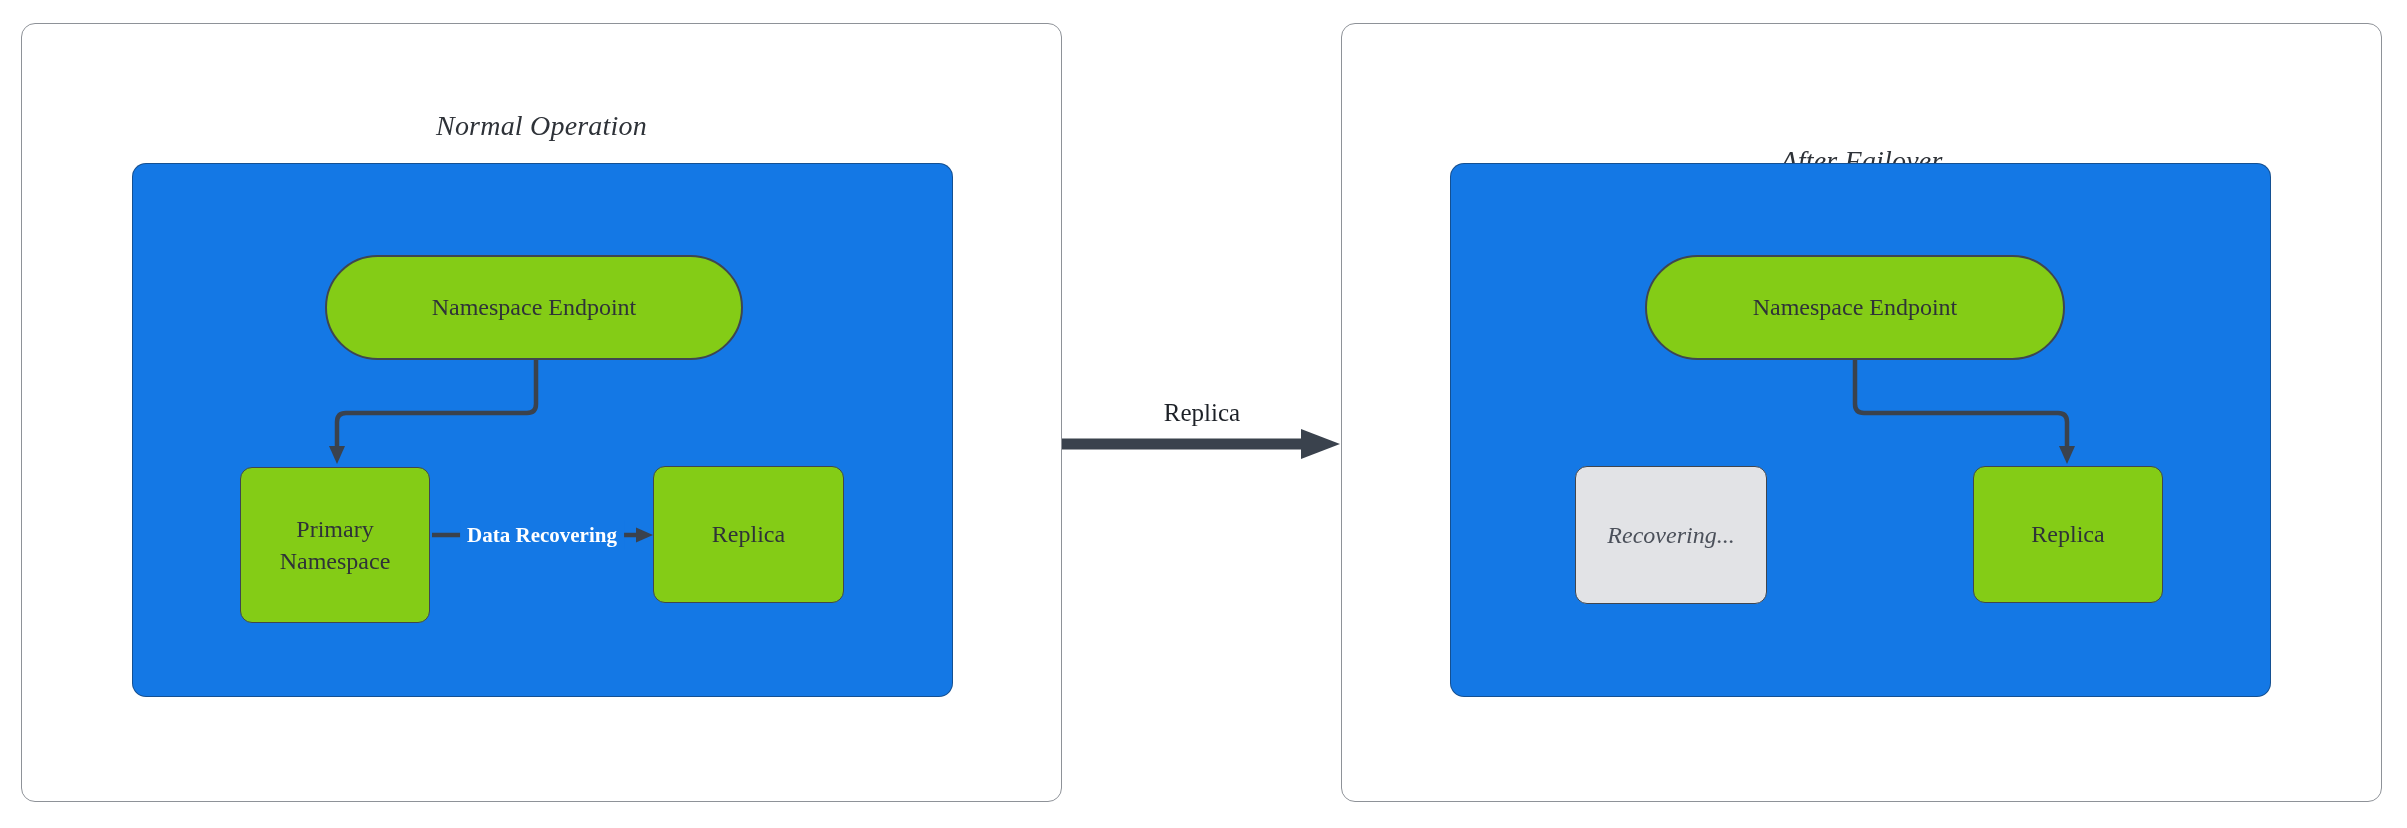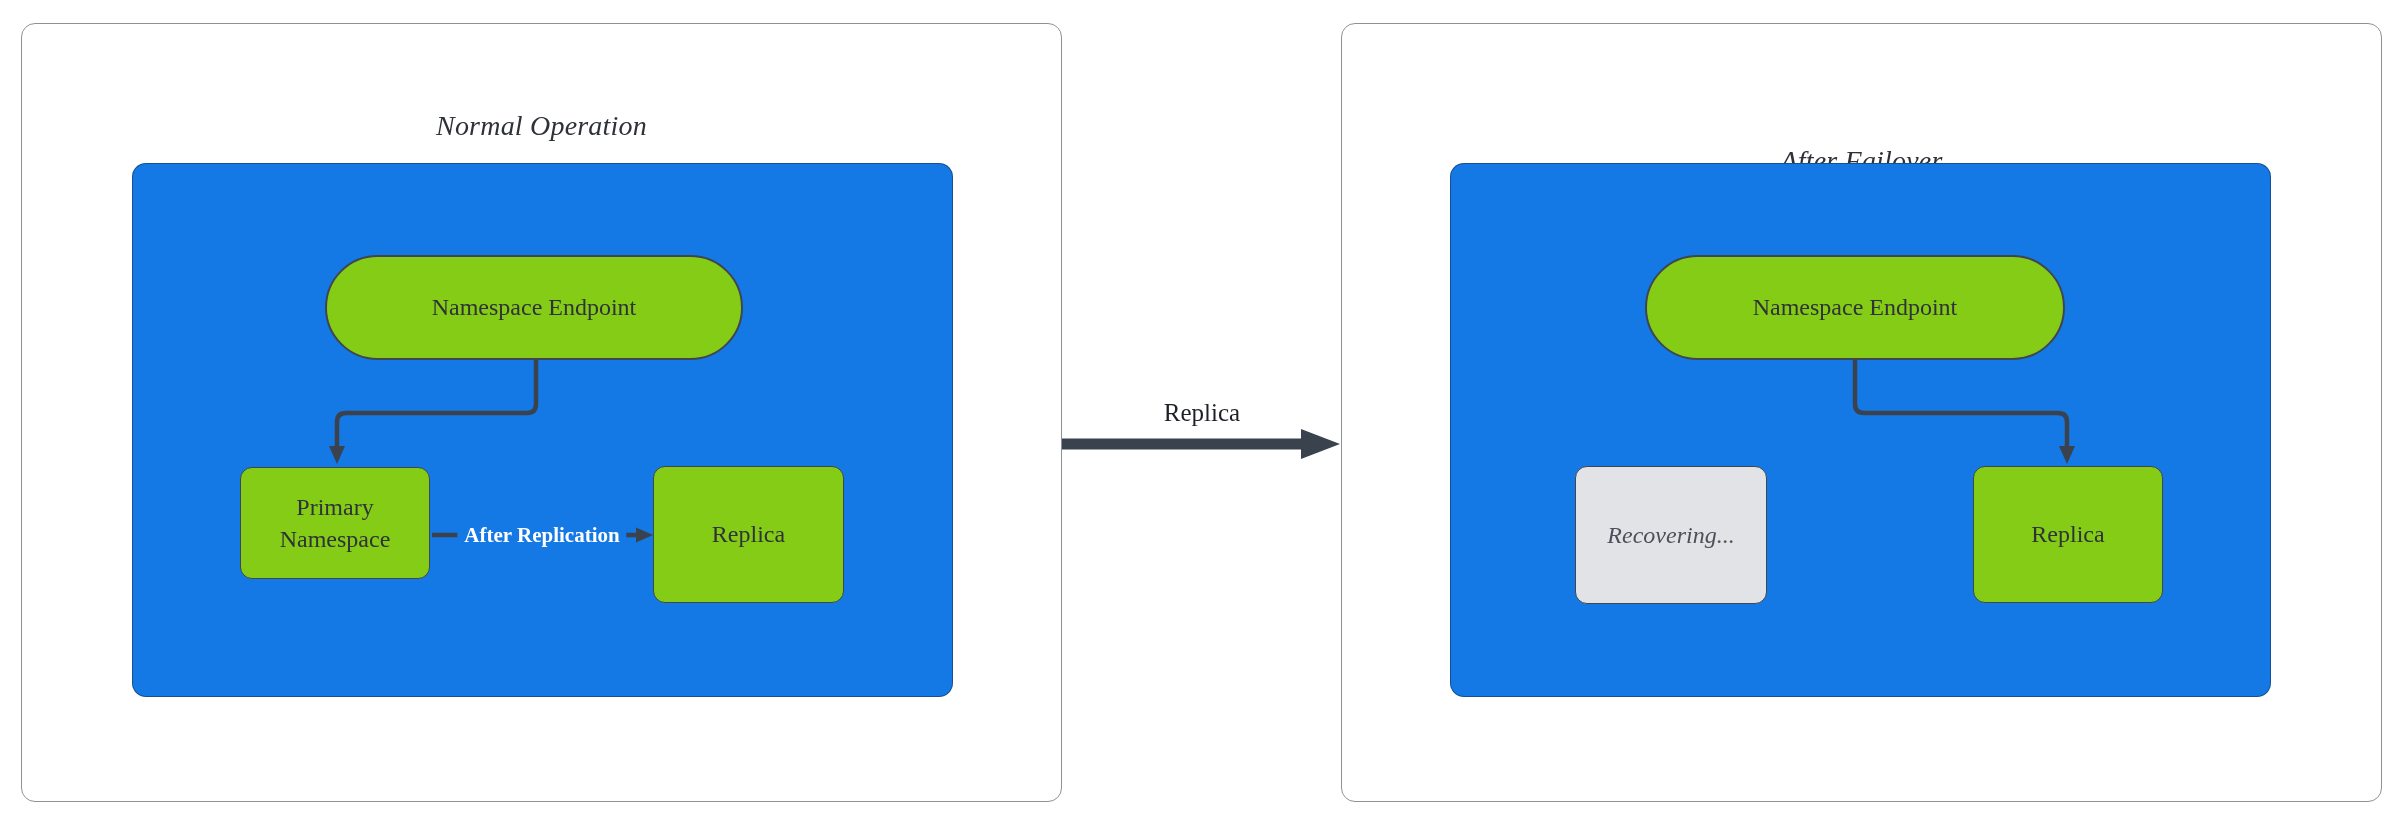--- a/index.html
+++ b/index.html
@@ -125,27 +125,27 @@
 
     <g>
       <path d="M1062,444 H1306" stroke="#3a424d" stroke-width="11" fill="none"></path>
       <polygon points="1340,444 1301,429 1301,459" fill="#3a424d" stroke="none"></polygon>
     </g>
   </svg>
 
   <div class="node stadium" style="left:325px; top:255px; width:418px; height:105px;">
     <span>Namespace Endpoint</span>
   </div>
-  <div class="node" style="left:240px; top:467px; width:190px; height:112px;">
+  <div class="node" style="left:240px; top:467px; width:190px; height:156px;">
     <span>Primary Namespace</span>
   </div>
   <div class="node" style="left:653px; top:466px; width:191px; height:137px;">
     <span>Replica</span>
   </div>
-  <div class="edge-label" style="left:542px; top:535px;">After Replication</div>
+  <div class="edge-label" style="left:542px; top:535px;">Data Recovering</div>
 
   <div class="transition-label" style="left:1202px; top:413px;">Replica</div>
 
   <div class="node stadium" style="left:1645px; top:255px; width:420px; height:105px;">
     <span>Namespace Endpoint</span>
   </div>
   <div class="node recovering" style="left:1575px; top:466px; width:192px; height:138px;">
     <span>Recovering...</span>
   </div>
   <div class="node" style="left:1973px; top:466px; width:190px; height:137px;">

